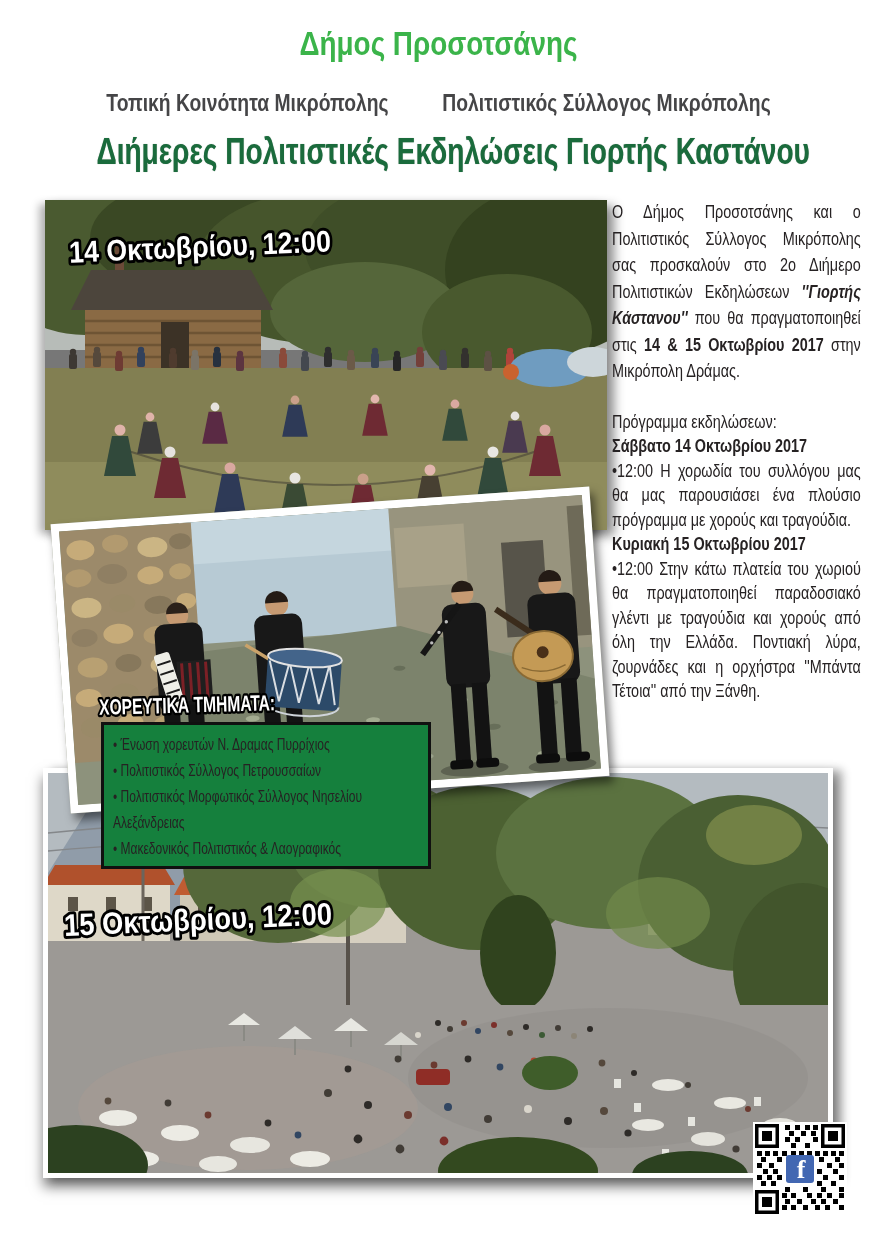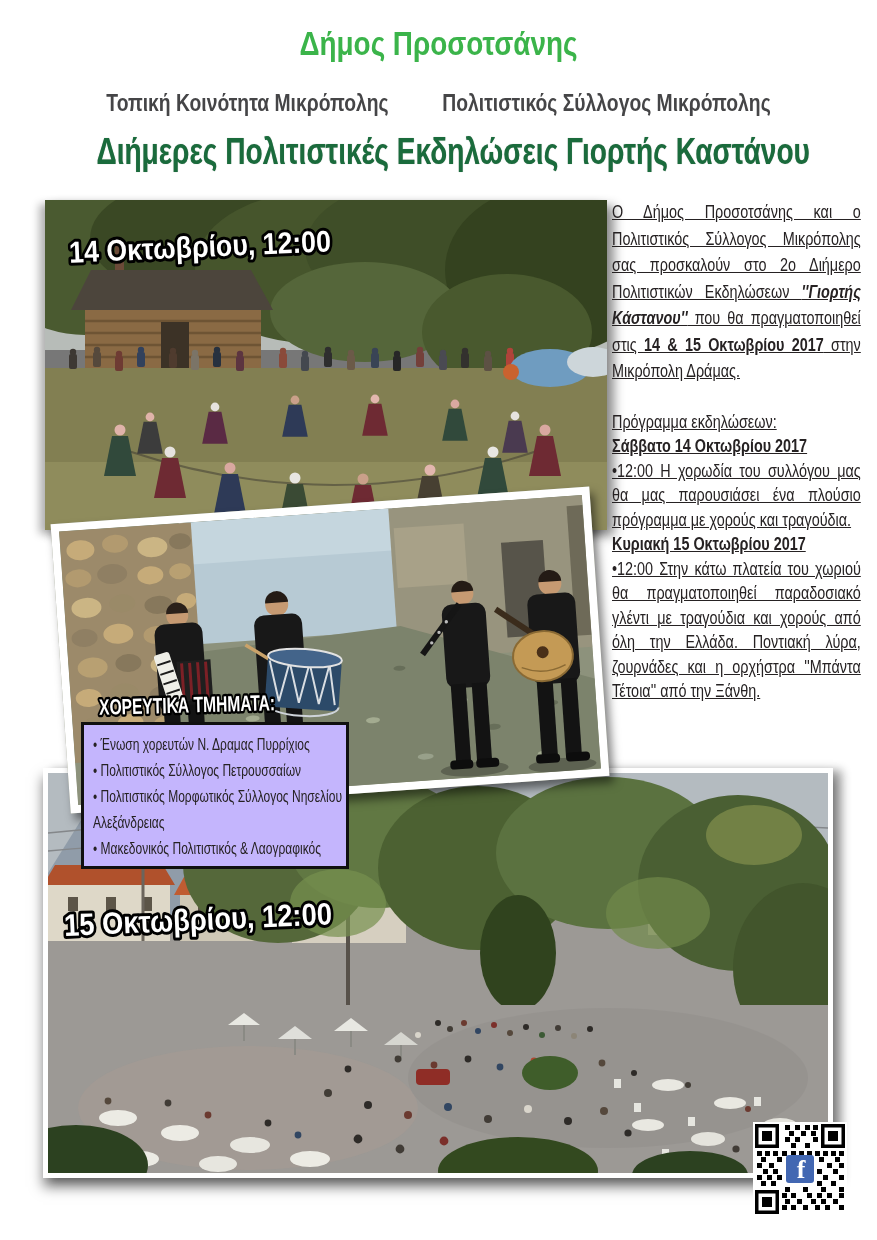--- a/index.html
+++ b/index.html
@@ -37,35 +37,35 @@
   }
   #photo3{
     left:43px;top:768px;width:790px;height:410px;z-index:2;box-sizing:border-box;
     border:5px solid #fff;
     box-shadow:0 9px 12px rgba(0,0,0,.5), 9px 2px 9px rgba(0,0,0,.32);
     background:#9c9995;
   }
   .caption-svg{position:absolute;overflow:visible;}
   
   .text-col{
-    left:612px;top:199px;width:249px;z-index:1;text-decoration:underline;
+    left:612px;top:199px;width:249px;z-index:1;
   }
   .condense{transform:scaleX(.8);transform-origin:0 0;width:311px;}
   .intro-p{
     font-size:18px;line-height:26.5px;text-align:justify;margin:0 0 25px 0;
   }
   .seg-bold{font-weight:bold;}
   .seg-bold-italic{font-weight:bold;font-style:italic;}
   .program p{margin:0;font-size:18px;line-height:24.5px;text-align:justify;}
   .program .day-title{font-weight:bold;}
   
   #dance-heading{left:95px;top:683px;z-index:4;}
   #dance-box{
-    left:81px;top:722px;width:268px;height:147px;z-index:4;box-sizing:border-box;
-    background:#c4b5fd;border:3px solid #101010;overflow:hidden;
+    left:101px;top:722px;width:330px;height:147px;z-index:4;box-sizing:border-box;
+    background:#15803d;border:3px solid #101010;overflow:hidden;
   }
   #dance-box .inner{
     margin:7px 0 0 9px;width:341px;transform:scaleX(.75);transform-origin:0 0;
     font-size:16px;line-height:26px;color:#262223;
   }
   
   #qr-panel{
     left:753px;top:1122px;width:94px;height:94px;z-index:4;background:#fff;
     display:flex;align-items:center;justify-content:center;
   }

